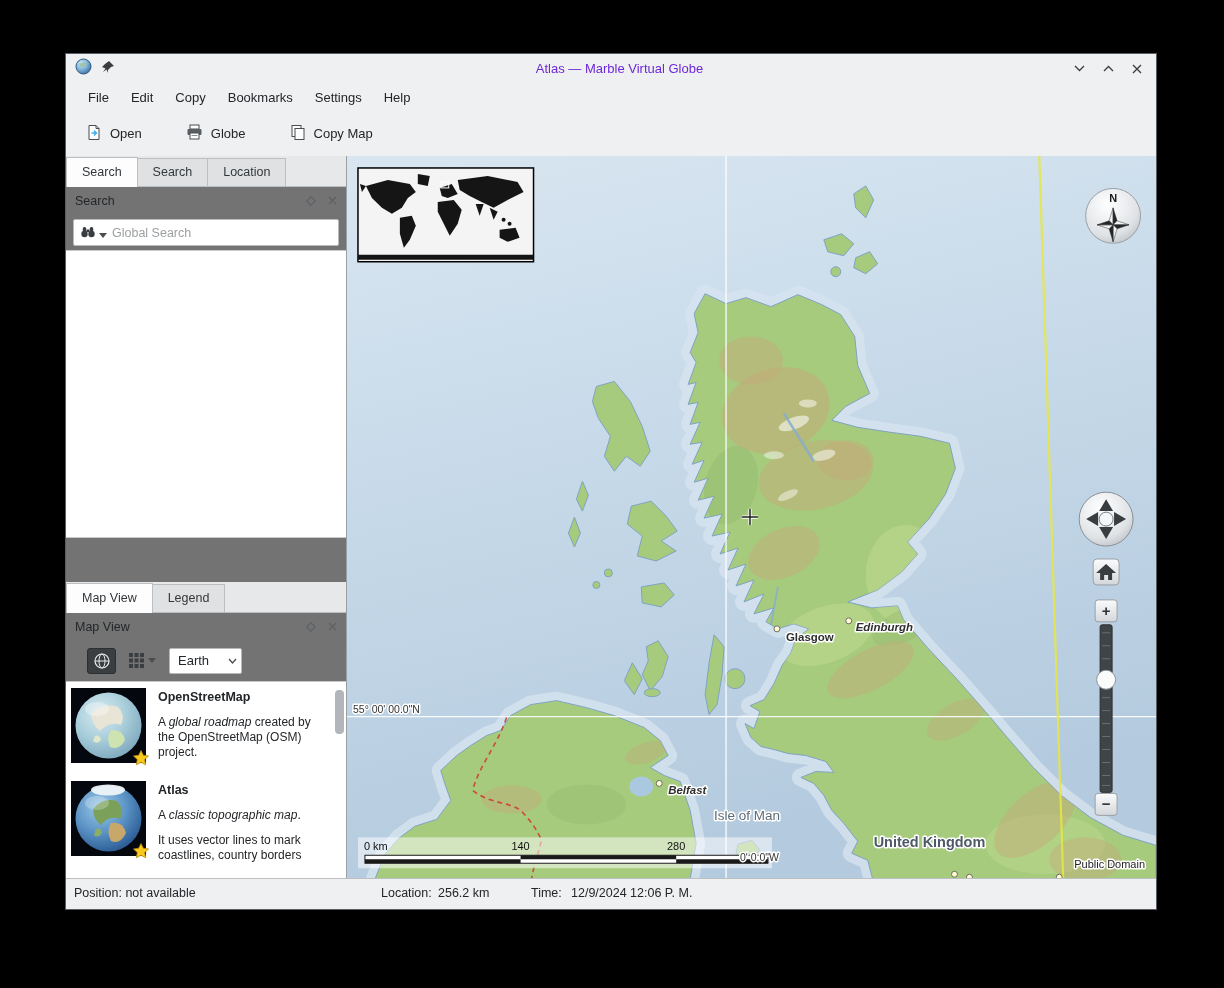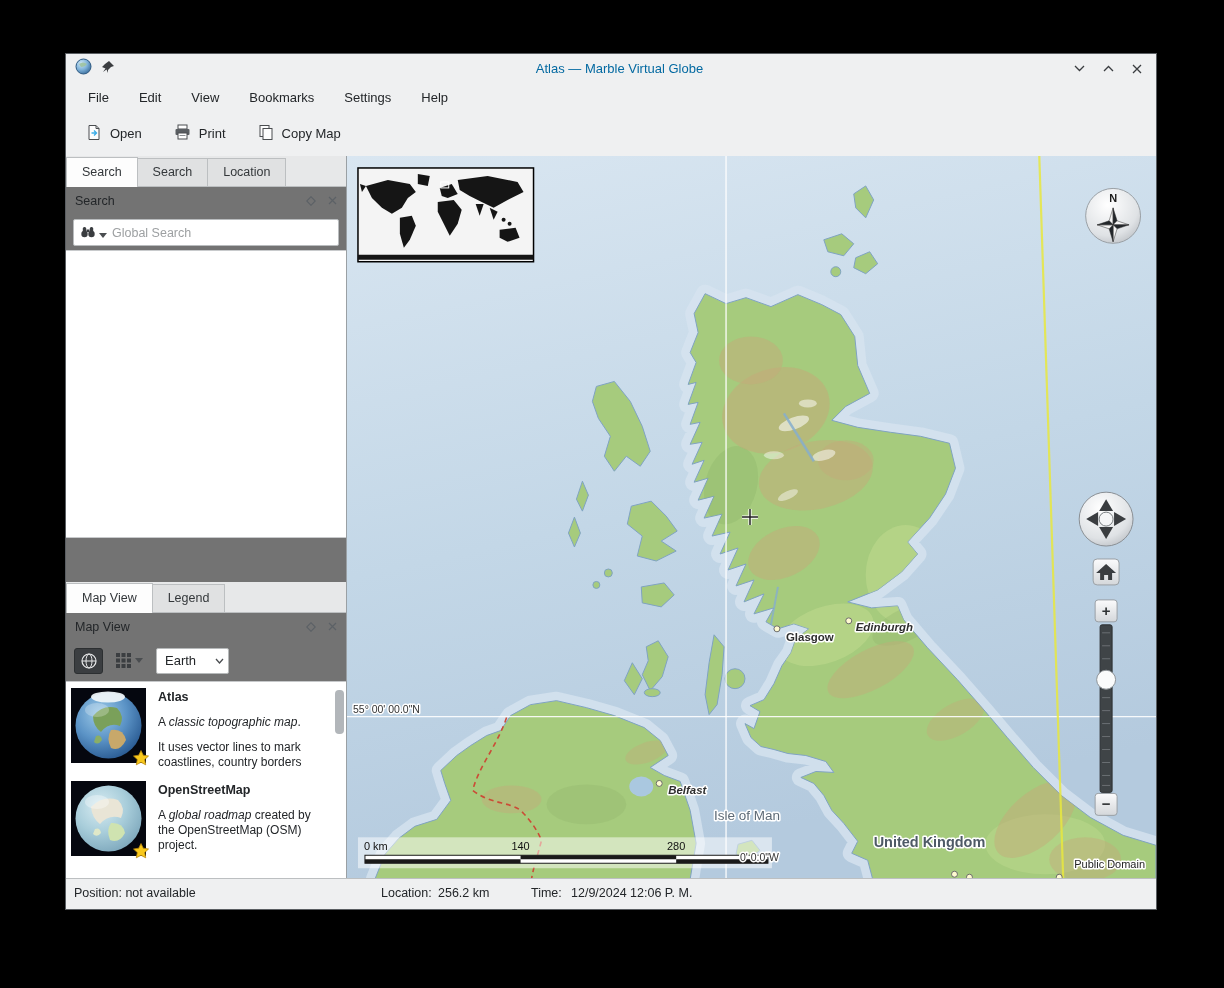--- a/index.html
+++ b/index.html
@@ -4,49 +4,49 @@
 <style>
   html,body{margin:0;padding:0;}
   body{width:1224px;height:988px;background:#000;position:relative;
        font-family:"Liberation Sans",sans-serif;color:#232629;-webkit-font-smoothing:antialiased;}
   .window{position:absolute;left:65px;top:53px;width:1092px;height:857px;background:#eff0f1;
           border:1px solid #5a5e62;box-sizing:border-box;display:flex;flex-direction:column;
           box-shadow:0 10px 34px rgba(0,0,0,.65);overflow:hidden;}
   
   .titlebar{height:29px;flex:none;position:relative;display:flex;align-items:center;}
   .tb-left{display:flex;align-items:center;gap:9px;padding-left:9px;}
-  .tb-title{position:absolute;left:17px;right:0;text-align:center;font-size:13px;color:#0369a1;}
+  .tb-title{position:absolute;left:17px;right:0;text-align:center;font-size:13px;color:#6d28d9;}
   .tb-right{margin-left:auto;display:flex;align-items:center;gap:13px;padding-right:11px;z-index:2;}
   .tb-btn{width:16px;height:16px;display:flex;align-items:center;justify-content:center;cursor:default;}
   
-  .menubar{height:28px;flex:none;display:flex;align-items:center;padding-left:12px;gap:10px;}
+  .menubar{height:28px;flex:none;display:flex;align-items:center;padding-left:12px;gap:2px;}
   .menu-item{padding:3px 10px;font-size:13px;border-radius:3px;}
   
-  .toolbar{height:45px;flex:none;display:flex;align-items:center;padding-left:20px;gap:32px;}
+  .toolbar{height:45px;flex:none;display:flex;align-items:center;padding-left:20px;gap:44px;}
   .tool-btn{display:flex;align-items:center;gap:8px;font-size:13px;}
   
   .content{flex:1;display:flex;min-height:0;}
   .panel{width:281px;flex:none;display:flex;flex-direction:column;background:#737373;
          border-right:1px solid #9aa0a4;box-sizing:border-box;justify-content:center;}
   .tabbar{height:30px;flex:none;display:flex;align-items:flex-end;background:#e7e8e9;
           border-bottom:1px solid #bcbfc1;padding-left:0;}
   .tab{padding:0 15px;height:27px;line-height:27px;font-size:12.5px;background:#e0e1e2;
        border:1px solid #bcbfc1;border-bottom:none;margin-right:-1px;color:#33373a;}
   .tab.active{background:#fdfdfd;height:29px;line-height:29px;margin-bottom:-1px;}
   .dock-header{height:27px;flex:none;display:flex;align-items:center;padding:0 9px;gap:12px;}
   .dock-title{flex:1;font-size:12.5px;}
   .dock-ico{color:#5c6166;display:flex;align-items:center;}
   .search-box{margin:5px 7px 4px 7px;height:27px;flex:none;background:#fff;border:1px solid #b9bcbe;
               border-radius:2px;display:flex;align-items:center;padding:0 6px;gap:3px;box-sizing:border-box;}
   .search-box input{flex:1;border:none;outline:none;font-size:12.5px;background:transparent;
                     font-family:"Liberation Sans",sans-serif;color:#232629;min-width:0;}
   .search-box input::placeholder{color:#9da0a2;}
   .results{flex:1;background:#fff;border-top:1px solid #c8cacc;border-bottom:1px solid #c8cacc;min-height:0;}
   .bottom-block{flex:none;height:296px;display:flex;flex-direction:column;margin-top:44px;}
-  .mv-controls{height:41px;flex:none;display:flex;align-items:center;padding:0 8px;gap:9px;}
+  .mv-controls{height:41px;flex:none;display:flex;align-items:center;padding:0 21px;gap:9px;}
   .btn-proj{width:27px;height:24px;background:#3b3e41;border:1px solid #2c2f31;border-radius:3px;
             display:flex;align-items:center;justify-content:center;}
   .btn-grid{display:flex;align-items:center;gap:4px;padding:3px 4px;border-radius:3px;}
   .combo{width:73px;height:26px;background:#fff;border:1px solid #b6b9ba;border-radius:2px;
          display:flex;align-items:center;box-sizing:border-box;}
   .combo-label{flex:1;padding-left:8px;font-size:13px;}
   .combo-arrow{width:18px;display:flex;align-items:center;justify-content:center;color:#4a4d50;}
   .theme-list{flex:1;background:#fff;border-top:1px solid #c6c8ca;position:relative;overflow:hidden;}
   .theme-entry{height:93px;box-sizing:border-box;display:flex;padding:6px 18px 0 5px;overflow:hidden;}
   .thumb{width:75px;height:75px;flex:none;position:relative;background:#05070f;}
@@ -108,21 +108,21 @@
         <svg width="10" height="10">
             <path d="M1,1 L9,9 M9,1 L1,9" stroke="#3a3d40" stroke-width="1.3"></path>
           </svg>
       </span>
     </div>
   </div>
 
   <div class="menubar">
     <span class="menu-item">File</span>
     <span class="menu-item">Edit</span>
-    <span class="menu-item">View</span>
+    <span class="menu-item">Copy</span>
     <span class="menu-item">Bookmarks</span>
     <span class="menu-item">Settings</span>
     <span class="menu-item">Help</span>
   </div>
 
   <div class="toolbar">
     <span class="tool-btn">
       <span>
         <svg width="16" height="17" viewBox="0 0 16 17">
           <path d="M3,1.5 H10 L13,4.5 V15.5 H3 Z" fill="#fdfdfd" stroke="#4a4d50"></path>
@@ -134,21 +134,21 @@
     </span>
     <span class="tool-btn">
       <span>
         <svg width="17" height="16" viewBox="0 0 17 16">
           <rect x="4" y="1" width="9" height="4" fill="#fff" stroke="#4a4d50"></rect>
           <rect x="1.5" y="5" width="14" height="6" rx="1" fill="#5a5e62"></rect>
           <rect x="4" y="9" width="9" height="6" fill="#fff" stroke="#4a4d50"></rect>
           <line x1="5.5" y1="11.5" x2="11.5" y2="11.5" stroke="#8a8e92"></line>
         </svg>
       </span>
-      <span>Print</span>
+      <span>Globe</span>
     </span>
     <span class="tool-btn">
       <span>
         <svg width="16" height="17" viewBox="0 0 16 17">
           <rect x="2" y="1.5" width="9" height="11" fill="#fdfdfd" stroke="#4a4d50"></rect>
           <rect x="5" y="4.5" width="9" height="11" fill="#fdfdfd" stroke="#4a4d50"></rect>
         </svg>
       </span>
       <span>Copy Map</span>
     </span>
@@ -253,20 +253,48 @@
             </span>
           </span>
         </div>
 
         <div class="theme-list">
 
           <div class="theme-entry">
             <div class="thumb">
               <svg width="75" height="75">
                 <defs>
+                    <radialGradient id="gOsm" cx="38%" cy="32%" r="72%">
+                  <stop offset="0%" stop-color="#d8ecf2"></stop>
+                      <stop offset="55%" stop-color="#a8cdda"></stop>
+                      <stop offset="100%" stop-color="#7fa9bd"></stop>
+                </radialGradient>
+                  </defs>
+                <circle cx="37.5" cy="37.5" r="33" fill="url(#gOsm)"></circle>
+                <path d="M20,26 Q32,14 47,19 Q55,27 50,37 Q38,33 29,43 Q21,37 20,26 Z" fill="#e9e5d6"></path>
+                <path d="M40,42 Q52,41 54,52 Q48,63 39,59 Q35,49 40,42 Z" fill="#cfe3b0"></path>
+                <path d="M24,48 Q29,46 30,52 Q26,57 22,53 Z" fill="#dfe8c8"></path>
+                <ellipse cx="26" cy="21" rx="12" ry="7" fill="#ffffff" opacity=".35"></ellipse>
+              </svg>
+              <span class="star-badge">
+                <svg width="16" height="16" viewBox="0 0 16 16">
+                  <polygon points="8,0.5 10.3,5.2 15.5,6 11.7,9.6 12.7,14.8 8,12.3 3.3,14.8 4.3,9.6 0.5,6 5.7,5.2" fill="#f8c81c" stroke="#b8860b" stroke-width="0.8"></polygon>
+                </svg>
+              </span>
+            </div>
+            <div class="theme-text">
+              <div class="theme-name">OpenStreetMap</div>
+              <p><span>A </span><i>global roadmap</i><span> created by the OpenStreetMap (OSM) project.</span></p>
+            </div>
+          </div>
+
+          <div class="theme-entry">
+            <div class="thumb">
+              <svg width="75" height="75">
+                <defs>
                     <radialGradient id="gAtlas" cx="38%" cy="32%" r="72%">
                   <stop offset="0%" stop-color="#9ecbe8"></stop>
                       <stop offset="55%" stop-color="#5b93c6"></stop>
                       <stop offset="100%" stop-color="#2a5b93"></stop>
                 </radialGradient>
                   </defs>
                 <circle cx="37.5" cy="37.5" r="33" fill="url(#gAtlas)"></circle>
                 <ellipse cx="37" cy="9" rx="17" ry="5.5" fill="#eef4f8" opacity=".95"></ellipse>
                 <path d="M22,28 Q32,16 46,20 Q54,28 49,38 Q38,34 30,44 Q22,38 22,28 Z" fill="#7aa05a"></path>
                 <path d="M40,42 Q52,40 55,52 Q49,64 40,60 Q35,50 40,42 Z" fill="#c8a86a"></path>
@@ -276,48 +304,20 @@
               <span class="star-badge">
                 <svg width="16" height="16" viewBox="0 0 16 16">
                   <polygon points="8,0.5 10.3,5.2 15.5,6 11.7,9.6 12.7,14.8 8,12.3 3.3,14.8 4.3,9.6 0.5,6 5.7,5.2" fill="#f8c81c" stroke="#b8860b" stroke-width="0.8"></polygon>
                 </svg>
               </span>
             </div>
             <div class="theme-text">
               <div class="theme-name">Atlas</div>
               <p><span>A </span><i>classic topographic map</i><span>.</span></p>
               <p><span>It uses vector lines to mark coastlines, country borders</span></p>
-            </div>
-          </div>
-
-          <div class="theme-entry">
-            <div class="thumb">
-              <svg width="75" height="75">
-                <defs>
-                    <radialGradient id="gOsm" cx="38%" cy="32%" r="72%">
-                  <stop offset="0%" stop-color="#d8ecf2"></stop>
-                      <stop offset="55%" stop-color="#a8cdda"></stop>
-                      <stop offset="100%" stop-color="#7fa9bd"></stop>
-                </radialGradient>
-                  </defs>
-                <circle cx="37.5" cy="37.5" r="33" fill="url(#gOsm)"></circle>
-                <path d="M20,26 Q32,14 47,19 Q55,27 50,37 Q38,33 29,43 Q21,37 20,26 Z" fill="#e9e5d6"></path>
-                <path d="M40,42 Q52,41 54,52 Q48,63 39,59 Q35,49 40,42 Z" fill="#cfe3b0"></path>
-                <path d="M24,48 Q29,46 30,52 Q26,57 22,53 Z" fill="#dfe8c8"></path>
-                <ellipse cx="26" cy="21" rx="12" ry="7" fill="#ffffff" opacity=".35"></ellipse>
-              </svg>
-              <span class="star-badge">
-                <svg width="16" height="16" viewBox="0 0 16 16">
-                  <polygon points="8,0.5 10.3,5.2 15.5,6 11.7,9.6 12.7,14.8 8,12.3 3.3,14.8 4.3,9.6 0.5,6 5.7,5.2" fill="#f8c81c" stroke="#b8860b" stroke-width="0.8"></polygon>
-                </svg>
-              </span>
-            </div>
-            <div class="theme-text">
-              <div class="theme-name">OpenStreetMap</div>
-              <p><span>A </span><i>global roadmap</i><span> created by the OpenStreetMap (OSM) project.</span></p>
             </div>
           </div>
 
           <div class="vscroll">
             <div class="thumb-bar"></div>
           </div>
         </div>
       </div>
     </div>
 

